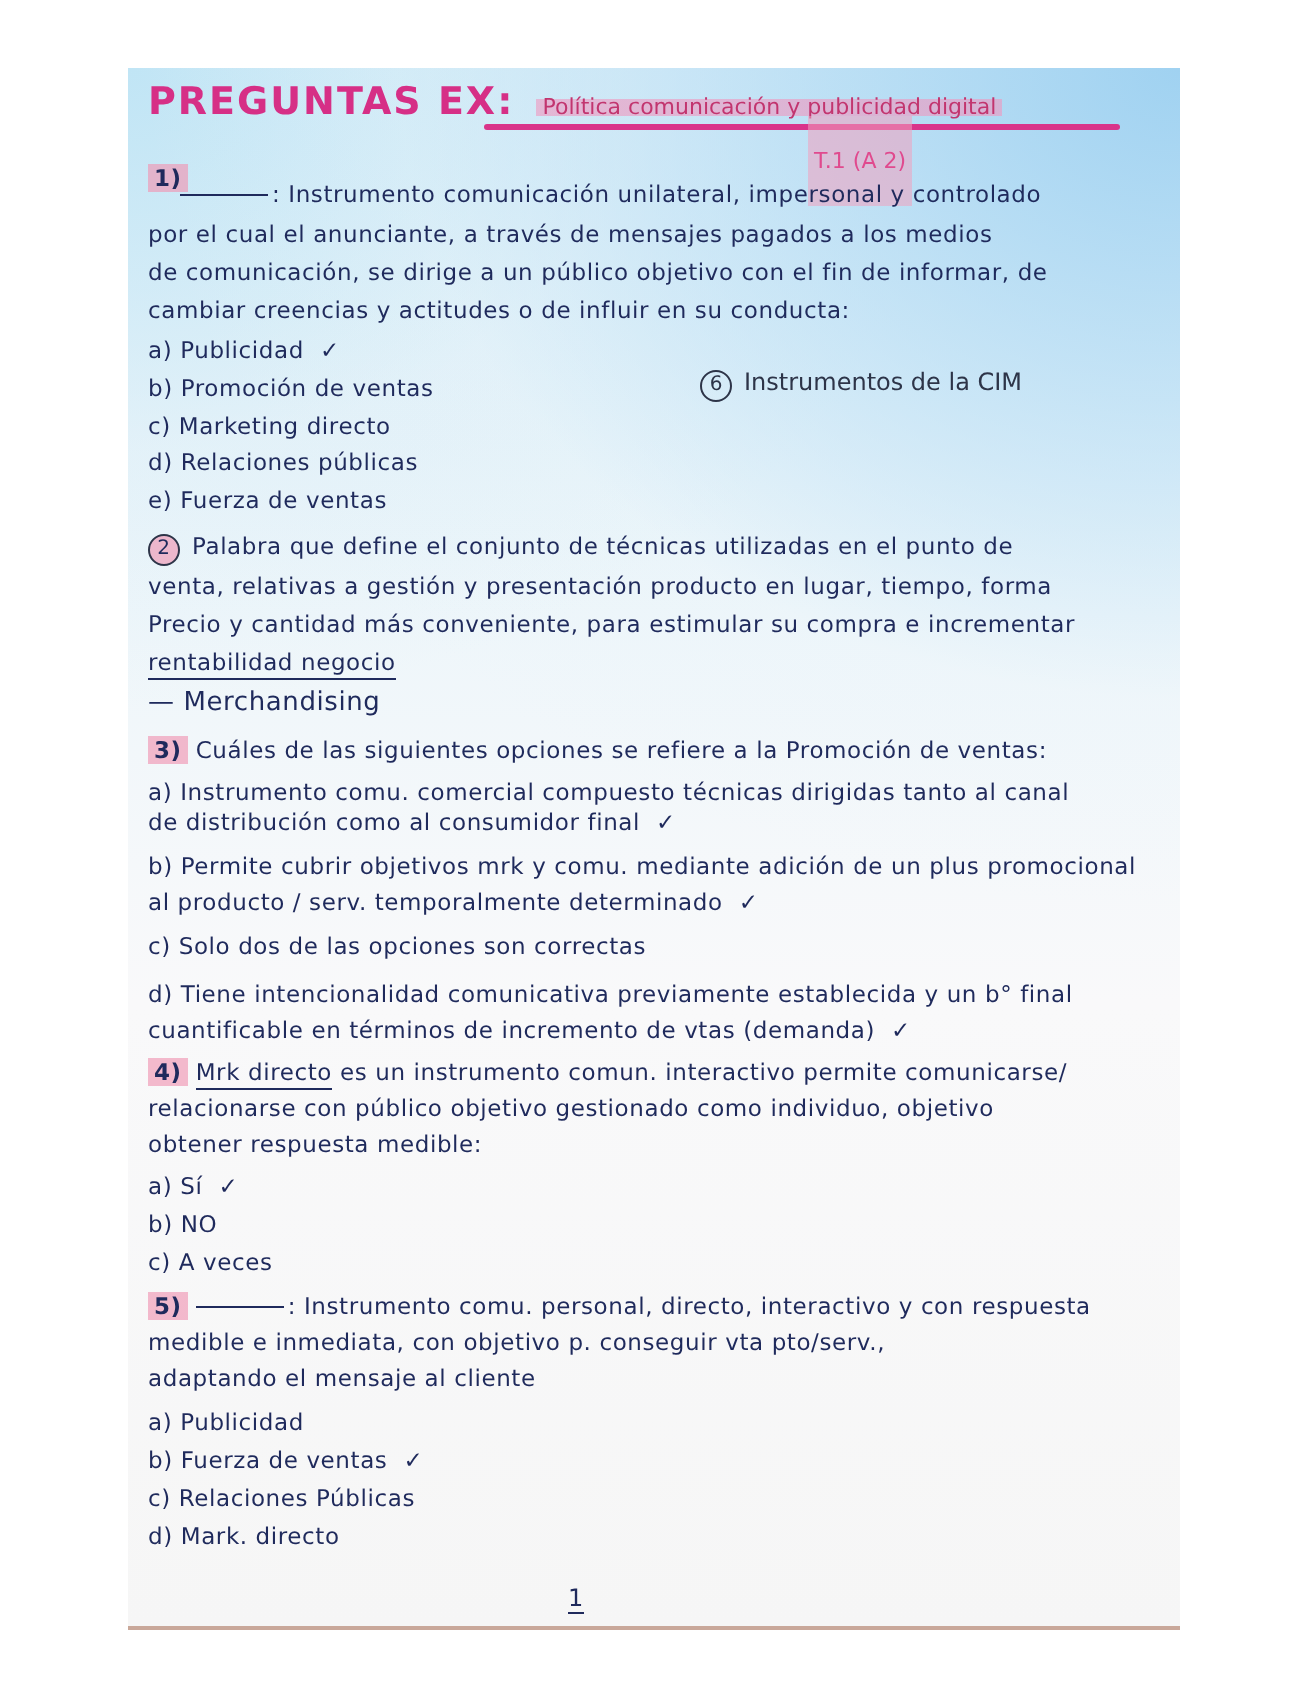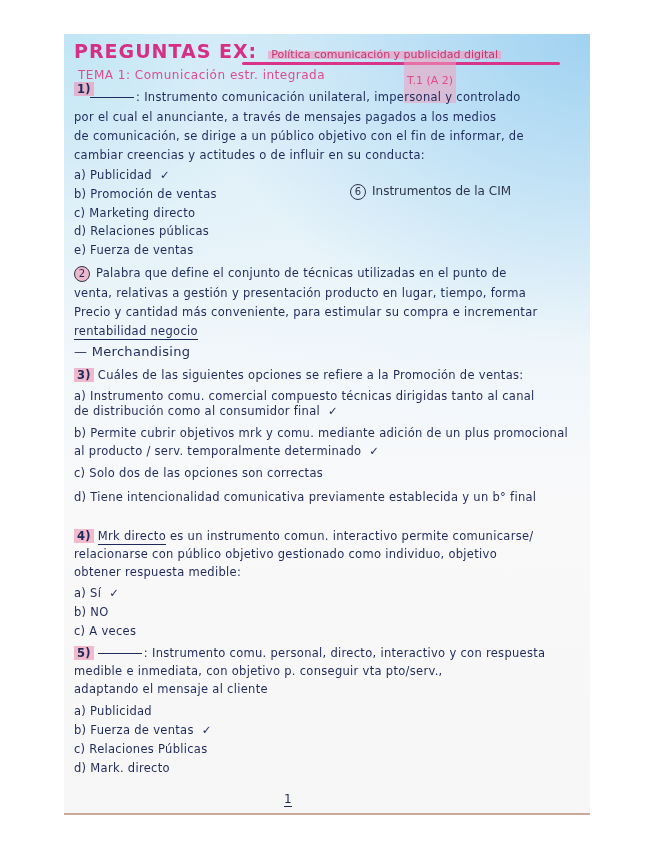--- a/index.html
+++ b/index.html
@@ -64,21 +64,20 @@
 <body>
 
 <div class="paper">
 
   <div class="title">
     <span class="title-main">PREGUNTAS EX:</span>
     <span class="title-sub">Política comunicación y publicidad digital</span>
   </div>
   <div class="title-underline"></div>
 
-  <div class="tema">TEMA 1: Comunicación estr. integrada</div>
   <div class="tema-code">T.1 (A 2)</div>
 
   <div class="line" style="top:48px;">
     <span class="qnum">1)</span>
   </div>
   <div class="line" style="top:56px; left:22px;">
     <span class="blank"></span><span>: Instrumento comunicación unilateral, impersonal y controlado</span>
   </div>
   <div class="line" style="top:76px;">por el cual el anunciante, a través de mensajes pagados a los medios</div>
   <div class="line" style="top:114px;">cambiar creencias y actitudes o de influir en su conducta:</div>
@@ -113,20 +112,23 @@
   <div class="line" style="top:355px;">a) Instrumento comu. comercial compuesto técnicas dirigidas tanto al canal</div>
   <div class="line" style="top:370px;">
     <span>de distribución como al consumidor final</span><span class="check">✓</span>
   </div>
   <div class="line" style="top:392px;">b) Permite cubrir objetivos mrk y comu. mediante adición de un plus promocional</div>
   <div class="line" style="top:410px;">
     <span>al producto / serv. temporalmente determinado</span><span class="check">✓</span>
   </div>
   <div class="line" style="top:432px;">c) Solo dos de las opciones son correctas</div>
   <div class="line" style="top:456px;">d) Tiene intencionalidad comunicativa previamente establecida y un b° final</div>
+  <div class="line" style="top:474px;">
+    <span>cuantificable en términos de incremento de vtas (demanda)</span><span class="check">✓</span>
+  </div>
 
   <div class="line" style="top:495px;">
     <span class="qnum">4)</span>
     <span class="ul">Mrk directo</span>
     <span>es un instrumento comun. interactivo permite comunicarse/</span>
   </div>
   <div class="line" style="top:513px;">relacionarse con público objetivo gestionado como individuo, objetivo</div>
   <div class="line" style="top:531px;">obtener respuesta medible:</div>
   <div class="line" style="top:552px;">
     <span>a) Sí</span><span class="check">✓</span>

